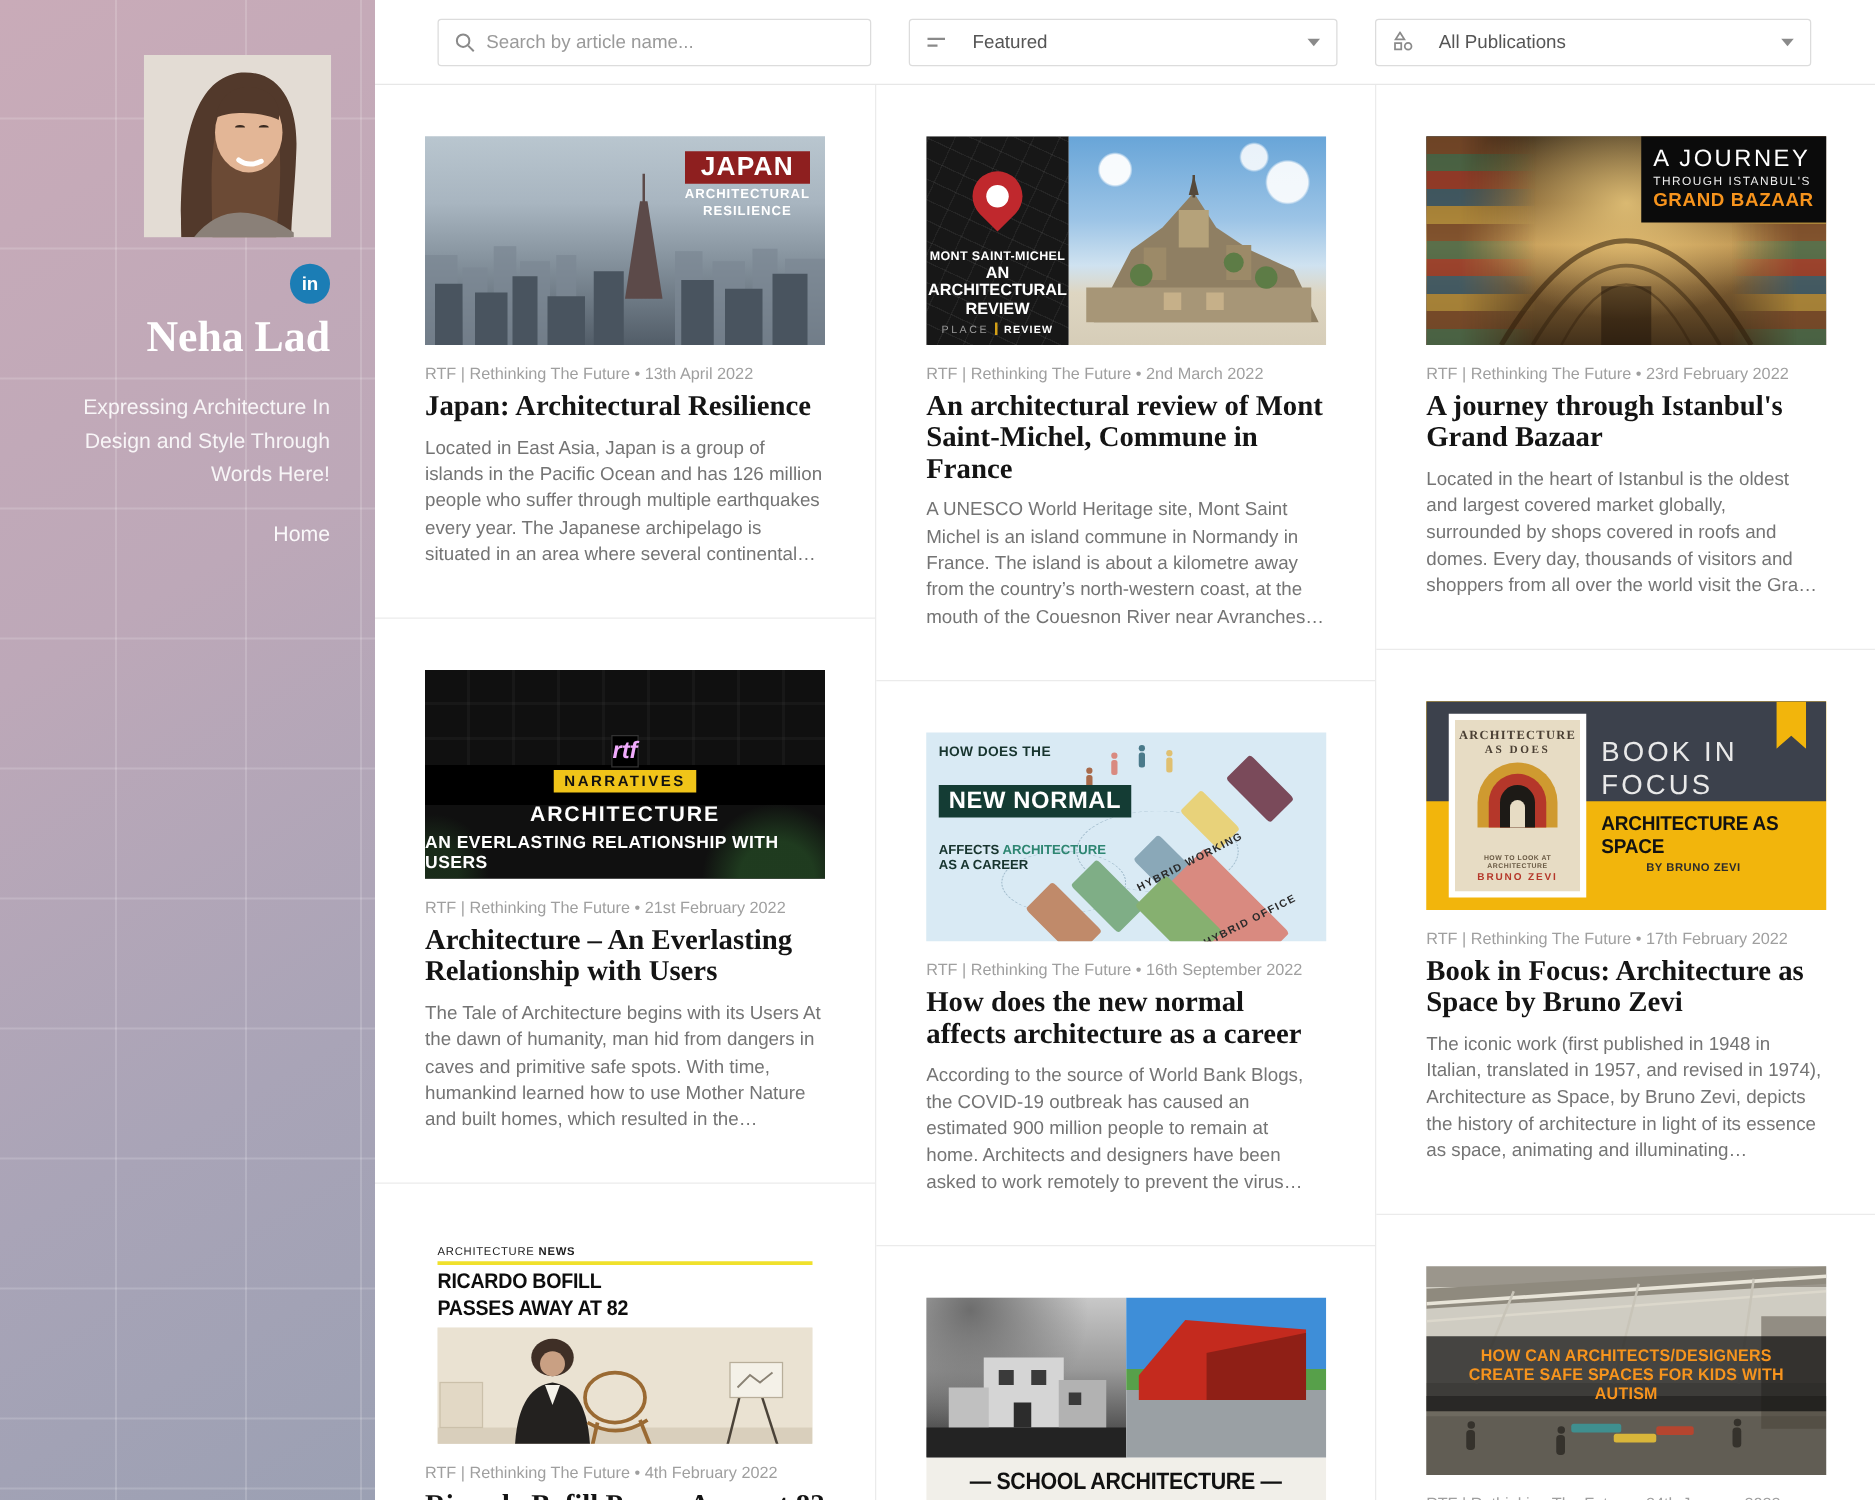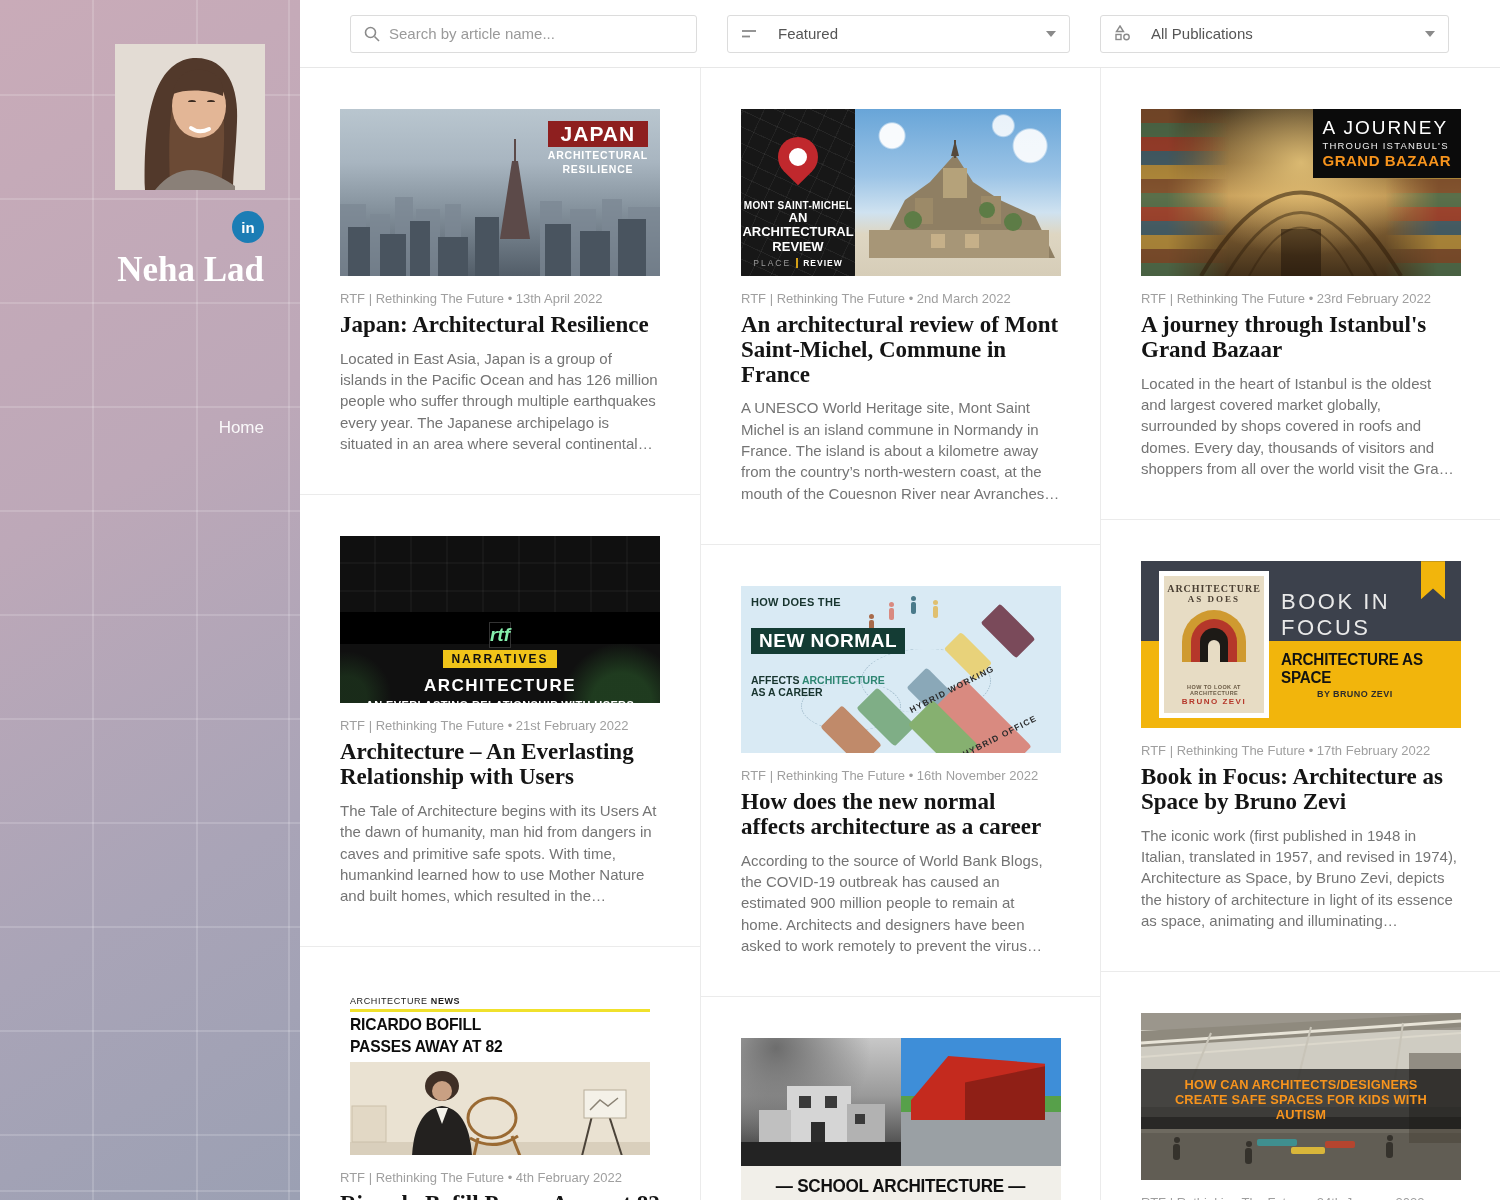--- a/index.html
+++ b/index.html
@@ -101,26 +101,26 @@
   .t-narr::before { content:""; position:absolute; left:0; right:0; top:0; height:58%; opacity:.6;
     background:
       repeating-linear-gradient(to right, transparent 0 34px, rgba(255,255,255,.06) 34px 36px),
       repeating-linear-gradient(to bottom, transparent 0 26px, rgba(255,255,255,.06) 26px 28px); }
   .t-narr::after { content:""; position:absolute; inset:0; background:
     radial-gradient(circle at 88% 100%, rgba(35,70,35,.8) 0 30px, transparent 60px),
     radial-gradient(circle at 2% 96%, rgba(35,70,35,.5) 0 20px, transparent 45px); }
   .nr-band { position:absolute; left:0; right:0; top:76px; height:32px; background:#000; }
   .nr-stack { position:absolute; inset:0; display:flex; flex-direction:column; align-items:center;
     padding-top:52px; z-index:2; }
-  .nr-logo { background:#000; border:1px solid #333; color:#86efac; font-weight:800; font-style:italic;
-    font-size:19px; padding:1px 0;margin-top:34px; }
+  .nr-logo { background:#000; border:1px solid #333; color:#f0abfc; font-weight:800; font-style:italic;
+    font-size:19px; padding:1px 0; }
   .nr-brand { background:#f0c419; color:#111; font-weight:800; font-size:12px; letter-spacing:2px;
     padding:2px 8px; margin-top:2px; }
   .nr-l1 { color:#fff; font-weight:800; font-size:17px; letter-spacing:1.5px; margin-top:8px; }
-  .nr-l2 { color:#fff; font-weight:700; font-size:11px; letter-spacing:.4px; margin-top:3px; }
+  .nr-l2 { color:#fff; font-weight:700; font-size:14px; letter-spacing:.4px; margin-top:3px; }
 
   
   .t-nn { background:#d9eaf4; }
   .nn-text { position:absolute; top:10px; left:10px; z-index:3; }
   .nn-l1 { color:#17342e; font-weight:800; font-size:11px; letter-spacing:.3px; }
   .nn-l2 { display:inline-block; background:#143c34; color:#fff; font-weight:800; font-size:19px;
     letter-spacing:.5px; padding:2px 8px; margin:20px 0; }
   .nn-l3 { font-weight:800; font-size:10.5px; }
   .nn-l3 .a { color:#17342e; } .nn-l3 .b { color:#2e8672; }
   .nn-l4 { color:#17342e; font-weight:800; font-size:10.5px; }
@@ -206,20 +206,21 @@
       <ellipse cx="84" cy="62" rx="27" ry="32" fill="#e3b696"></ellipse>
       <path d="M58,50 C60,30 76,24 88,26 C102,28 110,38 108,52 C96,46 72,44 58,50 Z" fill="#52392b"></path>
       <path d="M73,58 a4,2 0 0 1 8,0" fill="#3a2a20"></path>
         <path d="M92,58 a4,2 0 0 1 8,0" fill="#3a2a20"></path>
       <path d="M76,84 q8,6 18,1" stroke="#fff" stroke-width="4" fill="none" stroke-linecap="round"></path>
       <path d="M40,146 Q70,108 120,142 L120,146 Z" fill="#8a8078"></path>
     </svg>
   </div>
   <div class="li-badge">in</div>
   <div class="profile-name">Neha Lad</div>
+  <div class="profile-tagline">Expressing Architecture In Design and Style Through Words Here!</div>
   <div class="nav-home">Home</div>
 </div>
 
 <div class="main">
 
   <div class="topbar">
     <div class="control ctl-search">
       <svg width="16" height="16" viewBox="0 0 16 16">
         <circle cx="6.5" cy="6.5" r="5" fill="none" stroke="#8a8a8a" stroke-width="1.6"></circle>
         <line x1="10.5" y1="10.5" x2="15" y2="15" stroke="#8a8a8a" stroke-width="1.6"></line>
@@ -394,21 +395,21 @@
           <div class="nn-text">
             <div class="nn-l1">HOW DOES THE</div>
             <div class="nn-l2">NEW NORMAL</div>
             <div class="nn-l3">
               <span class="a">AFFECTS</span>
               <span class="b">ARCHITECTURE</span>
             </div>
             <div class="nn-l4">AS A CAREER</div>
           </div>
         </div>
-        <div class="meta">RTF | Rethinking The Future • 16th November 2022</div>
+        <div class="meta">RTF | Rethinking The Future • 16th September 2022</div>
         <div class="title">How does the new normal affects architecture as a career</div>
         <div class="excerpt">According to the source of World Bank Blogs, the COVID-19 outbreak has caused an estimated 900 million people to remain at home. Architects and designers have been asked to work remotely to prevent the virus from spreading through the workplace and…</div>
       </div>
 
       <div class="card">
         <div class="thumb t-school">
           <div class="sc-photos">
             <div class="sc-left">
               <svg viewBox="0 0 160 128" preserveAspectRatio="none">
                 <rect x="46" y="48" width="64" height="56" fill="#d5d5d5"></rect>

